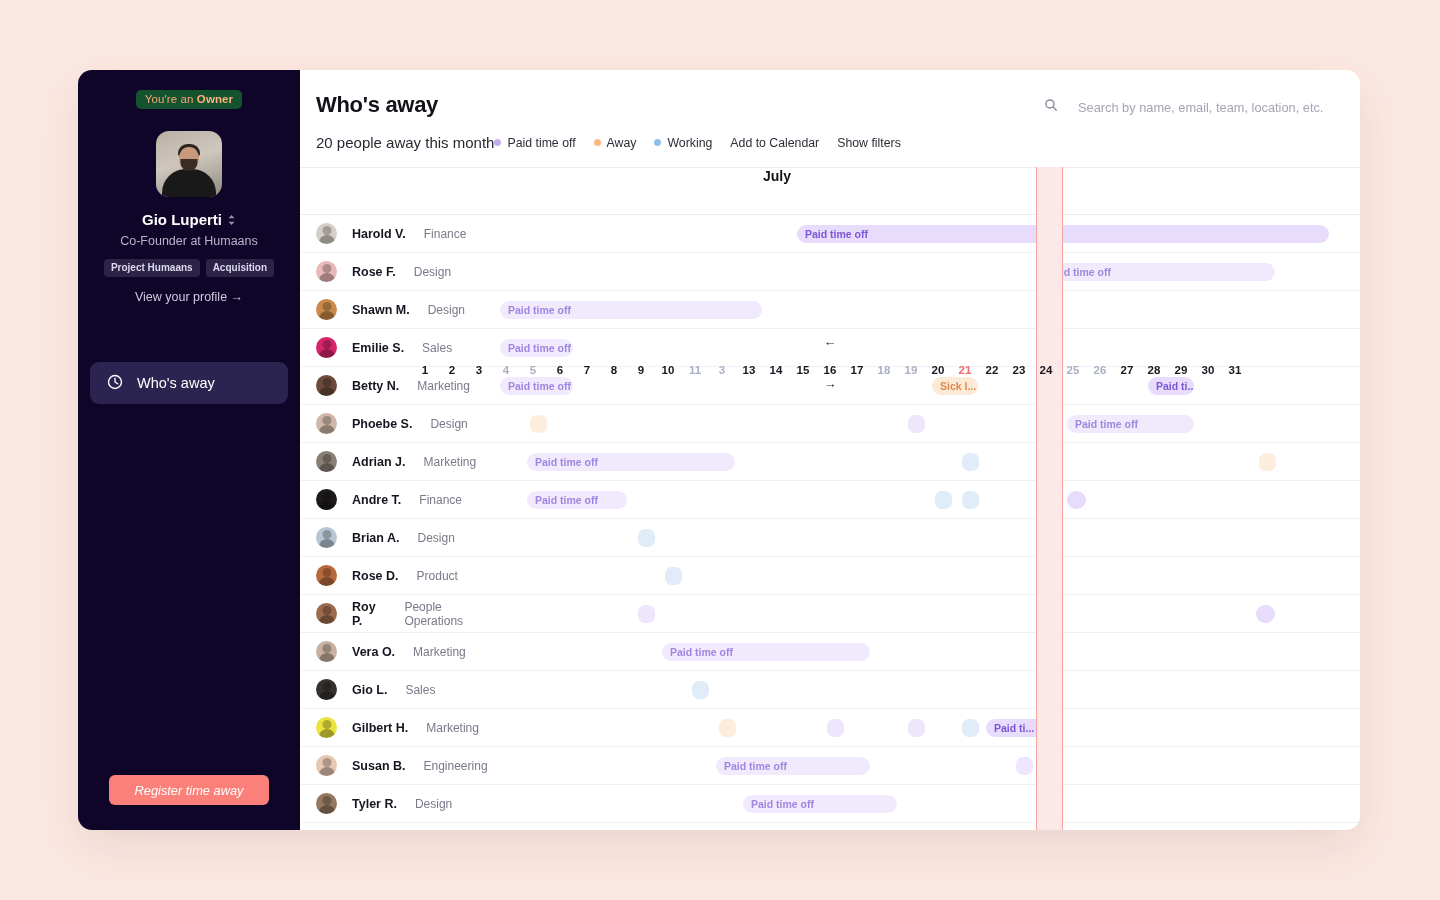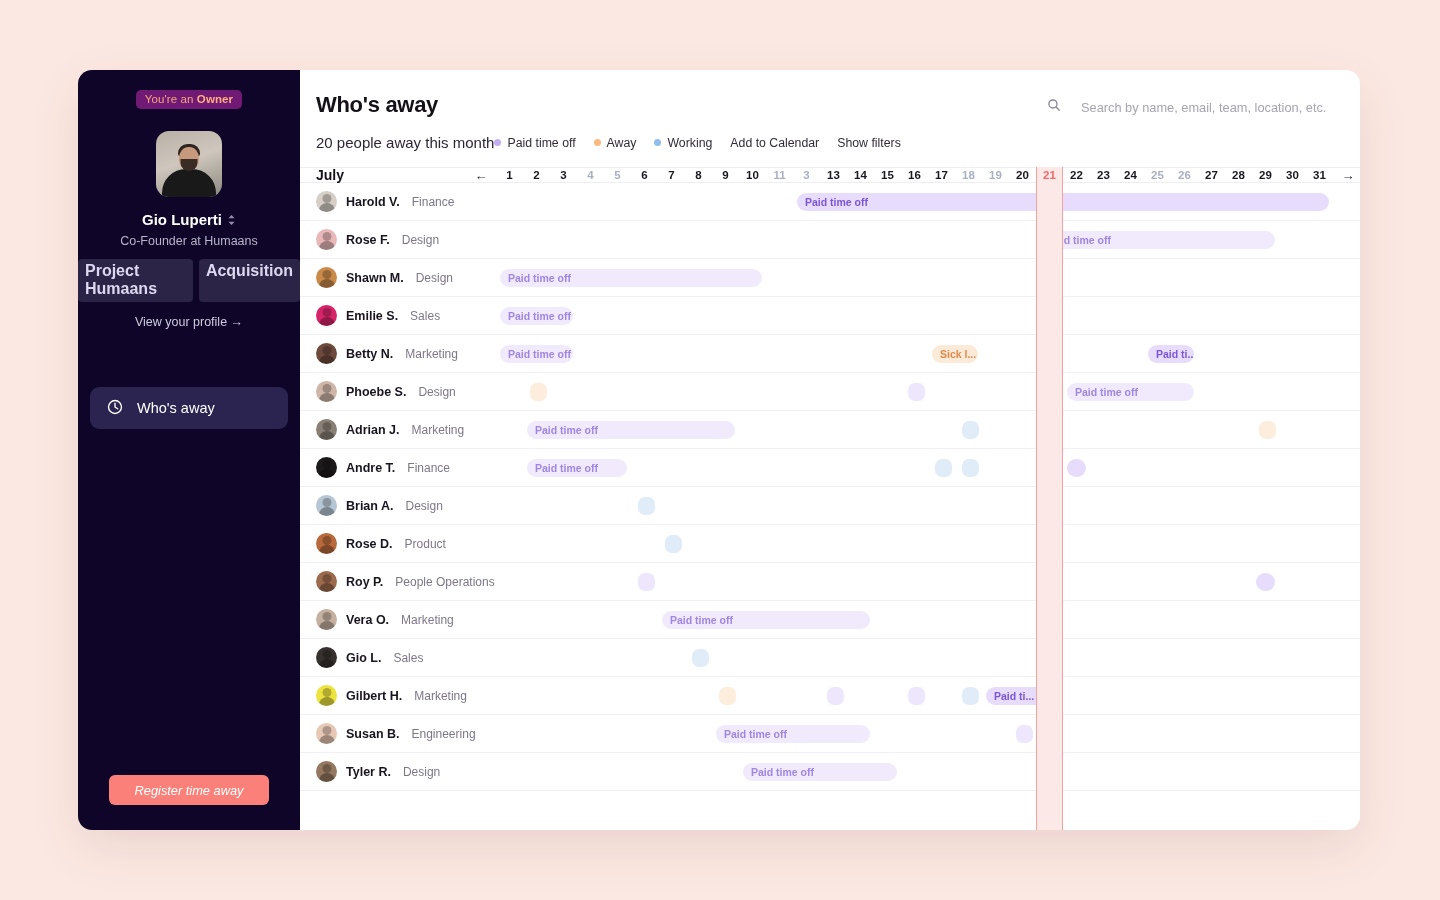--- a/index.html
+++ b/index.html
@@ -22,21 +22,21 @@
   
   .sidebar {
     width: 222px; flex: 0 0 222px;
     background: #0e0528;
     position: relative;
     display: flex; flex-direction: column;
     align-items: center;
     padding-top: 20px;
   }
   .owner-badge {
-    background: #701a75; color: #f3a77a;
+    background: #14532d; color: #f3a77a;
     font-size: 11.5px; font-weight: 400;
     padding: 3px 9px 4px; border-radius: 5px;
     letter-spacing: .1px;
   }
   .owner-badge b { color: #ffb07d; font-weight: 700; }
   .avatar-big {
     width: 66px; height: 66px; margin-top: 22px;
     border-radius: 13px; overflow: hidden;
     background: linear-gradient(160deg,#b9b0a6 0%,#cfc7bd 45%,#8c8880 100%);
     position: relative;
@@ -59,21 +59,21 @@
     width:54px; height:28px; border-radius:24px 24px 0 0; background:#191919;
   }
   .user-name {
     margin-top: 14px; color:#fff; font-size:15px; font-weight:700;
     display:flex; align-items:center; gap:5px;
   }
   .chev-updown { display:flex; flex-direction:column; gap:2px; opacity:.7; }
   .user-role { margin-top:6px; color:#b9b4c8; font-size:12.5px; }
   .tags { margin-top:11px; display:flex; gap:6px; }
   .tag {
-    background:#2c2447; color:#ddd8ef; font-size:16px; font-weight:700;
+    background:#2c2447; color:#ddd8ef; font-size:10px; font-weight:700;
     padding:3px 7px 4px; border-radius:4px;
   }
   .profile-link {
     margin-top:13px; color:#cfcade; font-size:12.5px; text-decoration:none;
   }
   .nav { margin-top:58px; width:100%; padding:0 12px; }
   .nav-item {
     display:flex; align-items:center; gap:13px;
     height:42px; padding:0 16px; border-radius:9px;
     color:#9b96ac; font-size:14.5px; margin-bottom:2px;
@@ -109,41 +109,42 @@
   }
   .subtitle { font-size:15px; color:#2c2733; }
   .legend { display:flex; align-items:center; gap:18px; }
   .legend-item { display:flex; align-items:center; gap:6px; font-size:12.3px; color:#312c39; }
   .dot { width:7px; height:7px; border-radius:50%; }
   .action-link { font-size:12.3px; color:#312c39; cursor:pointer; }
 
   
   .grid { position:relative; flex:1; }
   .hdr {
-    display:flex; align-items:center; height:16px;
+    display:flex; align-items:center; height:48px;
     border-top:1px solid #efedf2; border-bottom:1px solid #efedf2;
     position:relative;
+    flex-direction:column;
   }
   .month-label { width:166px; flex:0 0 166px; padding-left:16px; font-size:14px; font-weight:700; color:#141118; }
   .nav-arrow { width:30px; flex:0 0 30px; text-align:center; font-size:13px; color:#2a2533; cursor:pointer; }
   .days { display:flex; flex:1; }
   .day {
     width:27px; flex:0 0 27px; text-align:center;
     font-size:11.5px; font-weight:700; color:#1b1720;
     position:relative; z-index:2;
   }
   .day.weekend { color:#a9b0c4; }
   .day.today { color:#f06a6a; }
 
   .rows { position:relative; }
   .row {
     display:flex; align-items:center; height:38px;
     border-bottom:1px solid #f2f0f5; position:relative;
   }
-  .person { width:196px; flex:0 0 196px; display:flex; align-items:center; gap:9px; padding-left:16px; }
+  .person { width:196px; flex:0 0 196px; display:flex; align-items:center; gap:15px; padding-left:16px; }
   .av { width:21px; height:21px; border-radius:50%; flex:0 0 21px; position:relative; overflow:hidden; }
   .av::after {
     content:""; position:absolute; left:50%; bottom:-2px; transform:translateX(-50%);
     width:16px; height:11px; border-radius:8px 8px 0 0; background:rgba(0,0,0,.33);
   }
   .av::before {
     content:""; position:absolute; left:50%; top:3px; transform:translateX(-50%);
     width:9px; height:9px; border-radius:50%; background:rgba(0,0,0,.25);
   }
   .pname { font-size:12.5px; font-weight:700; color:#181420; }

